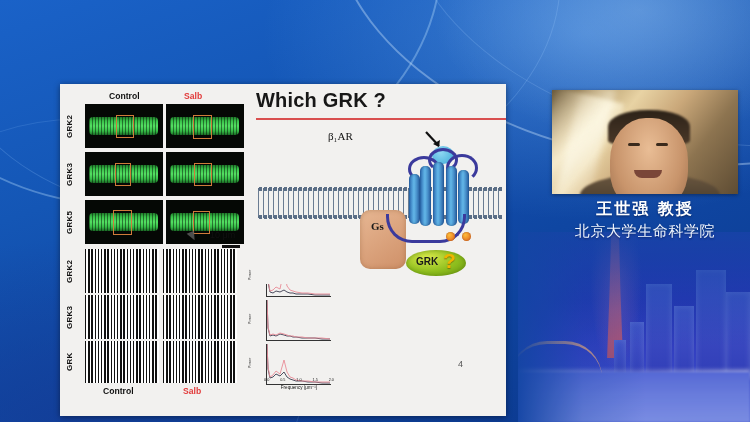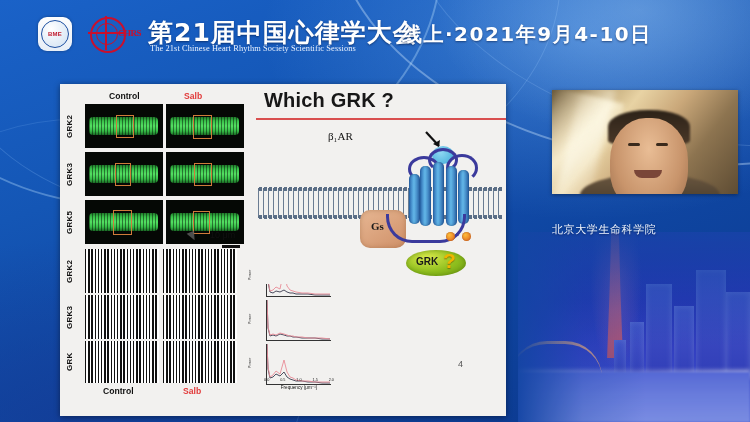--- a/index.html
+++ b/index.html
@@ -77,21 +77,21 @@
      background:linear-gradient(90deg,rgba(255,255,255,.55),rgba(255,255,255,.25),rgba(255,255,255,.6));
      filter:blur(2px);}
   #city .fade{position:absolute;inset:0;
      background:linear-gradient(90deg,rgba(20,70,165,.95) 0%,rgba(20,70,165,.25) 28%,rgba(20,70,165,0) 55%),
                 linear-gradient(0deg,rgba(20,70,165,0) 40%,rgba(20,70,165,.85) 100%);}
 
   
   #slide{position:absolute;left:60px;top:84px;width:446px;height:332px;
      background:#f2f1ef;box-shadow:0 1px 6px rgba(0,0,0,.45);overflow:hidden;}
   #slide-title{position:absolute;left:196px;top:5px;font-size:20px;font-weight:bold;color:#171717;
-     letter-spacing:.2px;margin-left:8px;}
+     letter-spacing:.2px;}
   #redline{position:absolute;left:196px;top:34px;width:250px;height:2px;background:#d94f4f;}
   #slide-num{position:absolute;left:398px;top:275px;font-size:9px;color:#555;}
 
   
   #micro{position:absolute;left:7px;top:6px;width:180px;height:152px;}
   .col-hdr{position:absolute;top:1px;font-size:8.6px;font-weight:bold;}
   .col-ctl{left:42px;color:#111;}
   .col-salb{left:117px;color:#e23b3b;}
   .rowlab{position:absolute;left:-2px;width:16px;font-size:8px;font-weight:bold;color:#111;
      writing-mode:vertical-rl;transform:rotate(180deg);text-align:center;letter-spacing:.2px;}
@@ -145,21 +145,21 @@
   .mem-bot{top:17px;transform:scaleY(-1);}
   .mem-tails{position:absolute;left:0;top:4px;width:100%;height:26px;
      background-image:repeating-linear-gradient(90deg,#6a7c92 0 .8px,rgba(0,0,0,0) .8px 5px);}
   #ac{position:absolute;left:80px;top:48px;width:44px;height:58px;}
   #ac .barrel{position:absolute;inset:0;border-radius:5px;
      background:repeating-linear-gradient(90deg,#d8b400 0 3px,#f5dc46 3px 6px,#b89400 6px 7.5px);
      box-shadow:inset 0 0 4px rgba(120,90,0,.5);}
   #ac .cap{position:absolute;left:1px;top:-5px;width:42px;height:11px;border-radius:6px;
      background:repeating-linear-gradient(90deg,#e8c800 0 4px,#fbe870 4px 8px);}
   #ac .lbl{position:absolute;left:11px;bottom:1px;font-size:8px;font-weight:bold;color:#1a1a1a;}
-  #gs{position:absolute;left:104px;top:86px;width:46px;height:38px;border-radius:10px;
+  #gs{position:absolute;left:104px;top:86px;width:46px;height:59px;border-radius:10px;
      background:linear-gradient(145deg,#e7b793,#cf9068);box-shadow:inset 0 0 5px rgba(120,70,30,.35);}
   #gs .lbl{position:absolute;left:11px;top:10px;font-size:11px;font-weight:bold;color:#1a1a1a;
      font-family:"Liberation Serif",serif;}
   #gpcr{position:absolute;left:146px;top:16px;width:76px;height:104px;}
   #gpcr .helix{position:absolute;width:11px;border-radius:5px;
      background:linear-gradient(90deg,#2f6fb8,#63b7e8 45%,#2a63a8);box-shadow:inset 0 0 3px rgba(0,30,70,.5);}
   #gpcr .loop{position:absolute;border:3.2px solid #3b3a9c;border-radius:50%;background:transparent;}
   #gpcr .head{position:absolute;left:30px;top:6px;width:22px;height:18px;border-radius:50%;
      background:radial-gradient(circle at 40% 35%,#8fd8f2,#3aa7d6);}
   #gpcr .tail{position:absolute;left:-16px;top:74px;width:74px;height:26px;
@@ -192,22 +192,22 @@
   #webcam .shoulder{position:absolute;left:28px;bottom:-22px;width:140px;height:42px;border-radius:50% 50% 0 0;
      background:linear-gradient(180deg,#6a5740,#3d3225);filter:blur(1px);}
   #webcam .eyeL{position:absolute;left:76px;bottom:48px;width:12px;height:3px;border-radius:2px;background:#3a2a1c;}
   #webcam .eyeR{position:absolute;left:104px;bottom:48px;width:12px;height:3px;border-radius:2px;background:#3a2a1c;}
   #webcam .mouth{position:absolute;left:82px;bottom:16px;width:28px;height:8px;border-radius:0 0 14px 14px;
      background:#7a4638;filter:blur(.5px);}
 
   #speaker-name{position:absolute;left:552px;top:199px;width:186px;text-align:center;
      font-size:16px;font-weight:bold;color:#ffffff;letter-spacing:2px;
      text-shadow:0 1px 2px rgba(0,15,60,.6);font-family:"DejaVu Sans",sans-serif;}
-  #speaker-affil{position:absolute;left:552px;top:222px;width:186px;
-     font-size:11px;color:#f0f6ff;letter-spacing:.6px;
+  #speaker-affil{position:absolute;left:552px;top:222px;width:186px;text-align:center;
+     font-size:15px;color:#f0f6ff;letter-spacing:.6px;
      text-shadow:0 1px 2px rgba(0,15,60,.6);font-family:Liberation Serif, serif;}
 </style>
 </head>
 <body>
 
 <div id="stage">
 
   <div class="swoosh sw1"></div>
   <div class="swoosh sw2"></div>
   <div class="swoosh sw3"></div>
@@ -224,37 +224,20 @@
     <div class="bldg" style="left:178px;width:30px;height:110px;"></div>
     <div class="bldg" style="left:208px;width:24px;height:88px;"></div>
     <div class="bldg" style="left:112px;width:14px;height:58px;"></div>
     <div class="bldg" style="left:96px;width:12px;height:40px;"></div>
     <div class="bridge"></div>
     <div class="lights"></div>
     <div class="water"></div>
     <div class="fade"></div>
   </div>
 
-  <div id="header">
-    <div id="logo-bme">
-      <div class="ring">
-          <span class="txt">BME</span>
-        </div>
-    </div>
-    <div id="logo-chrs">
-      <div class="c1"></div>
-        <div class="c2"></div>
-      <div class="cross-h"></div>
-        <div class="cross-v"></div>
-      <div class="word">CHRS</div>
-    </div>
-    <div id="title-cn">第21届中国心律学大会</div>
-    <div id="title-en">The 21st Chinese Heart Rhythm Society Scientific Sessions</div>
-    <div id="title-date">线上·2021年9月4-10日</div>
-  </div>
 
   <div id="slide">
 
     <div id="slide-title">Which GRK ?</div>
     <div id="redline"></div>
     <div id="slide-num">4</div>
 
     <div id="micro">
       <div class="col-hdr col-ctl">Control</div>
       <div class="col-hdr col-salb">Salb</div>
@@ -406,15 +389,16 @@
     <div class="bg"></div>
     <div class="streak"></div>
     <div class="streak2"></div>
     <div class="shoulder"></div>
     <div class="hair"></div>
     <div class="face"></div>
     <div class="eyeL"></div>
       <div class="eyeR"></div>
     <div class="mouth"></div>
   </div>
+  <div id="speaker-name">王世强  教授</div>
   <div id="speaker-affil">北京大学生命科学院</div>
 
 </div>
 
 </body></html>

